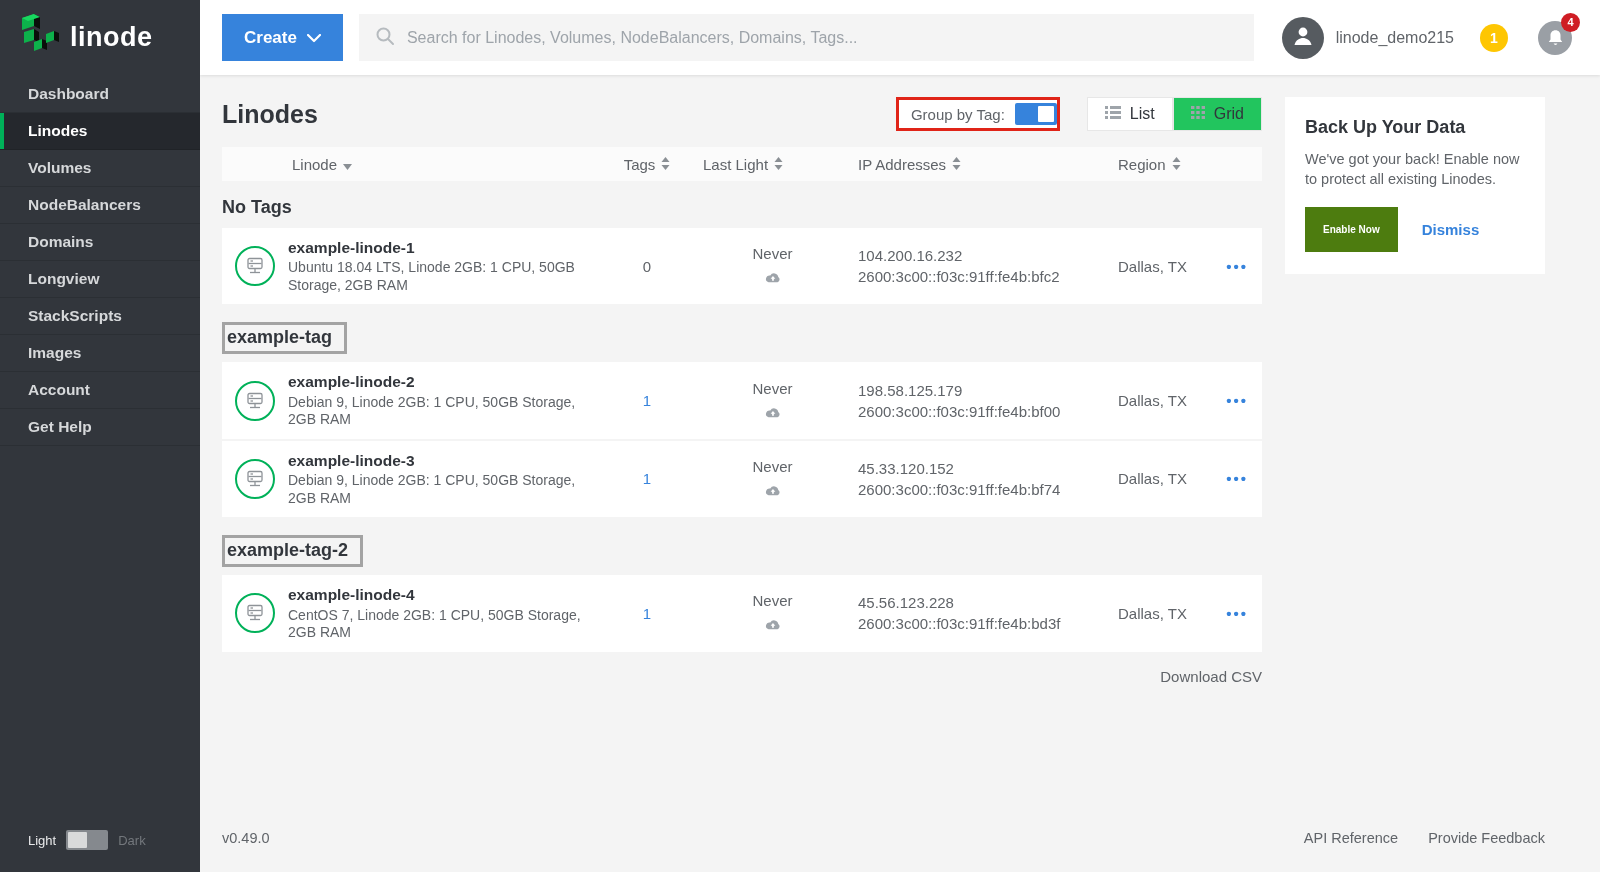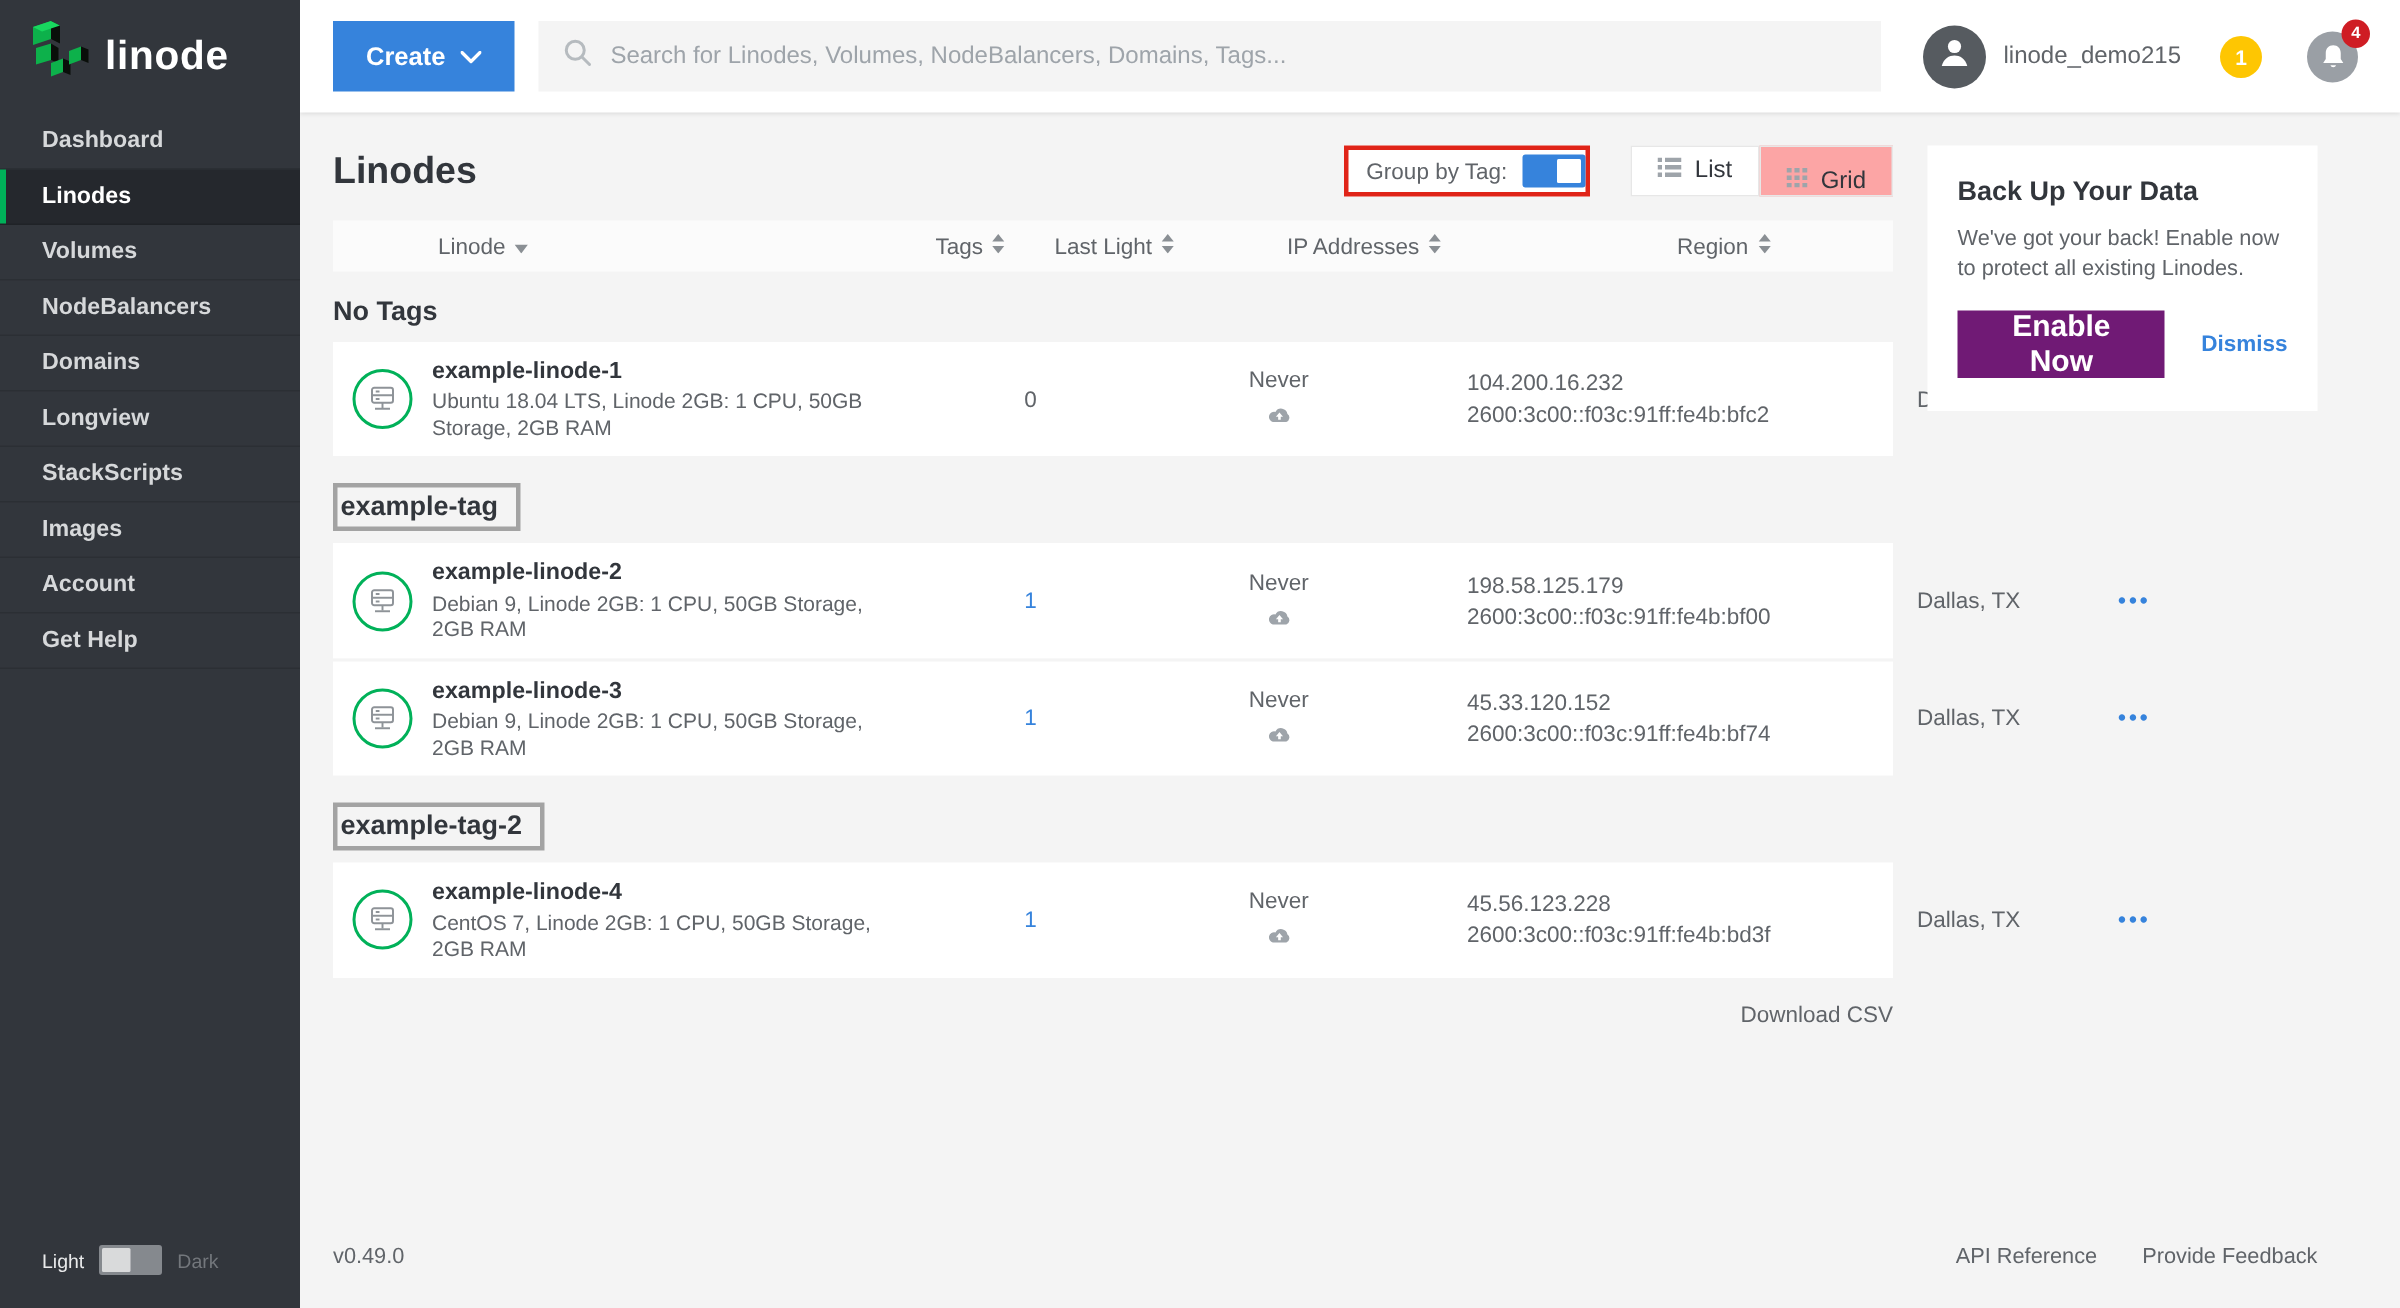--- a/index.html
+++ b/index.html
@@ -47,57 +47,57 @@
   .page-title { font-size:25px; font-weight:bold; color:#32363c; }
   .head-controls { margin-left:auto; display:flex; align-items:center; }
   .group-by-box { display:flex; align-items:center; gap:10px; background:#fff; padding:3px 0 3px 12px;
     border:3px solid #e02418; }
   .group-by-label { color:#606469; font-size:15px; }
   .gb-track { width:42px; height:22px; background:#3683dc; border-radius:2px; position:relative; cursor:pointer; }
   .gb-knob { position:absolute; right:3px; top:3px; width:16px; height:16px; background:#fff; border-radius:1px; }
   .view-toggle { display:flex; margin-left:27px; }
   .view-btn { display:flex; align-items:center; gap:9px; height:34px; padding:0 17px; font-size:16px; color:#32363c;
     border:1px solid #e7e7e7; background:#fff; cursor:pointer; font-family:inherit; }
-  .view-btn.inactive { background:#fca5a5;align-items:flex-end; }
+  .view-btn.inactive { background:#22c55e; }
 
   
   .table-area { width:1040px; }
   .thead { display:grid; grid-template-columns:385px 80px 155px 260px 110px 1fr; align-items:center;
     background:#fbfbfb; height:34px; margin-top:16px; color:#606469; font-size:15px; }
   .th { display:flex; align-items:center; gap:6px; cursor:pointer; }
   .th-linode { padding-left:70px; }
   .th-tags { justify-content:center; }
   .th-pad { padding-left:16px; }
   .group { margin-top:6px; }
   .group-title { font-size:18px; font-weight:bold; color:#32363c; margin:16px 0 10px 0; }
   .group-title.annotated { display:inline-block; border:3px solid #a3a3a3; padding:2px 12px 3px 2px; margin:12px 0 8px 0; }
   .group:first-child .group-title { margin-top:16px; }
   .row { display:grid; grid-template-columns:385px 80px 155px 260px 110px 1fr; align-items:center;
-    background:#fff; min-height:68px; cursor:pointer;gap:40px; }
+    background:#fff; min-height:68px; cursor:pointer; }
   .row + .row { border-top:2px solid #f4f4f4; }
   .name-cell { display:flex; align-items:center; gap:13px; padding:10px 10px 10px 13px; }
   .linode-icon { flex:none; width:40px; height:40px; border-radius:50%; border:2px solid #01b159;
     display:flex; align-items:center; justify-content:center; background:#fff; }
   .linode-name { font-size:15.5px; font-weight:bold; color:#32363c; line-height:1.25; }
   .linode-specs { font-size:14px; color:#606469; line-height:1.25; margin-top:2px; }
   .tags-cell { text-align:center; font-size:15px; color:#606469; }
   .tags-cell.link { color:#3683dc; cursor:pointer; }
   .backup-cell { display:flex; align-items:center; gap:8px; padding-left:16px; color:#606469; font-size:15px;flex-direction:column; }
   .ip-cell { padding-left:16px; color:#606469; font-size:15px; line-height:1.4; }
   .region-cell { padding-left:16px; color:#606469; font-size:15px; }
   .actions-cell { text-align:right; padding-right:14px; color:#3683dc; font-size:15px; font-weight:bold;
     letter-spacing:2px; cursor:pointer; }
   .download-csv { width:1040px; text-align:right; margin-top:16px; color:#606469; font-size:15px; cursor:pointer; }
 
   
   .backup-card { position:absolute; left:1285px; top:97px; width:260px; background:#fff; padding:20px 20px 22px 20px; }
   .bc-title { font-size:18px; font-weight:bold; color:#32363c; }
   .bc-body { font-size:14.5px; color:#606469; line-height:1.35; margin-top:12px; }
   .bc-actions { display:flex; align-items:center; gap:24px; margin-top:18px; }
-  .bc-enable { background:#701a75; color:#fff; border:none; font-family:inherit; font-size:20px; font-weight:600;
+  .bc-enable { background:#4d7c0f; color:#fff; border:none; font-family:inherit; font-size:10px; font-weight:600;
     height:45px; padding:0 18px; cursor:pointer; }
   .bc-dismiss { color:#3683dc; font-size:15px; font-weight:600; cursor:pointer; }
 
   
   .version { position:absolute; left:222px; bottom:26px; color:#606469; font-size:14.5px; }
   .footer-links { position:absolute; right:55px; bottom:26px; display:flex; gap:30px; }
   .footer-links span { color:#606469; font-size:14.5px; cursor:pointer; }
 </style>
 </head>
 <body>

